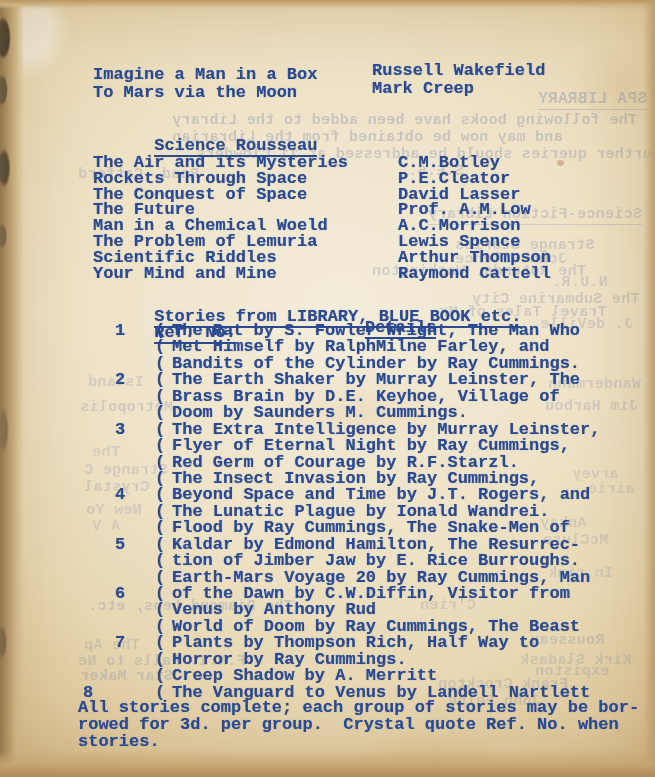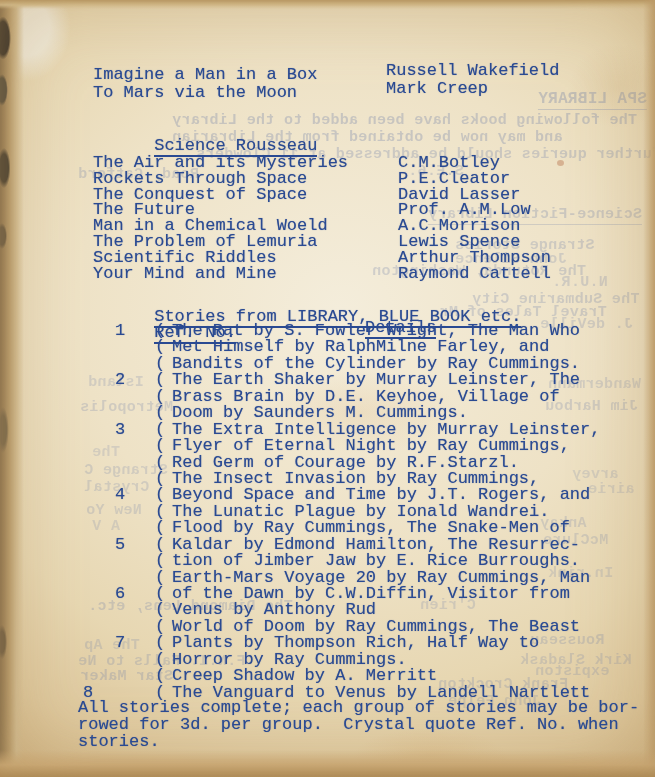--- a/index.html
+++ b/index.html
@@ -35,27 +35,27 @@
     box-shadow:inset 0 0 70px 16px rgba(168,132,78,.28), inset 0 0 10px 2px rgba(168,132,78,.16);}
   .rust-dot{left:557px;top:160px;width:7px;height:6px;border-radius:50%;
     background:rgba(164,78,36,.32);}
   
   .bleed-layer{position:absolute;left:0;top:0;right:0;bottom:0;}
   .bl{position:absolute;transform:scaleX(-1);white-space:nowrap;
     font-weight:700;font-size:15px;color:#6e7ea8;opacity:.26;letter-spacing:.3px;}
   .blu{border-bottom:1.5px solid rgba(110,126,168,.9);padding-bottom:1px;}
   
   .content{position:absolute;left:0;top:0;right:0;bottom:0;
-    color:#2a4a92;font-weight:400;font-size:17px;line-height:1;
+    color:#2a4a92;font-weight:700;font-size:17px;line-height:1;
     text-shadow:0 0 1px rgba(42,74,146,.55);border-radius:26px;}
   .content span,.content div{white-space:pre;}
   .u{border-bottom:2px solid #2a4a92;padding-bottom:1px;display:inline-block;}
   #top-books{position:absolute;left:93px;top:66px;}
   .trow{position:relative;height:18px;}
-  .trow .author{position:absolute;left:279px;top:-4px;margin-left:14px;}
+  .trow .author{position:absolute;left:279px;top:-4px;}
   #science-heading{position:absolute;left:93px;top:120px;}
   #science-books{position:absolute;left:93px;top:154px;}
   .brow{position:relative;height:15.8px;}
   .brow .author{position:absolute;left:305px;top:0;}
   #stories-heading{position:absolute;left:93px;top:291px;}
   #table-head{position:absolute;left:93px;top:307px;width:460px;height:17px;}
   #table-head .th-details{position:absolute;left:272px;top:12px;}
   #story-table{position:absolute;left:93px;top:322px;width:540px;}
   .srow{position:relative;height:16.45px;}
   .srow .ref{position:absolute;left:22px;}

